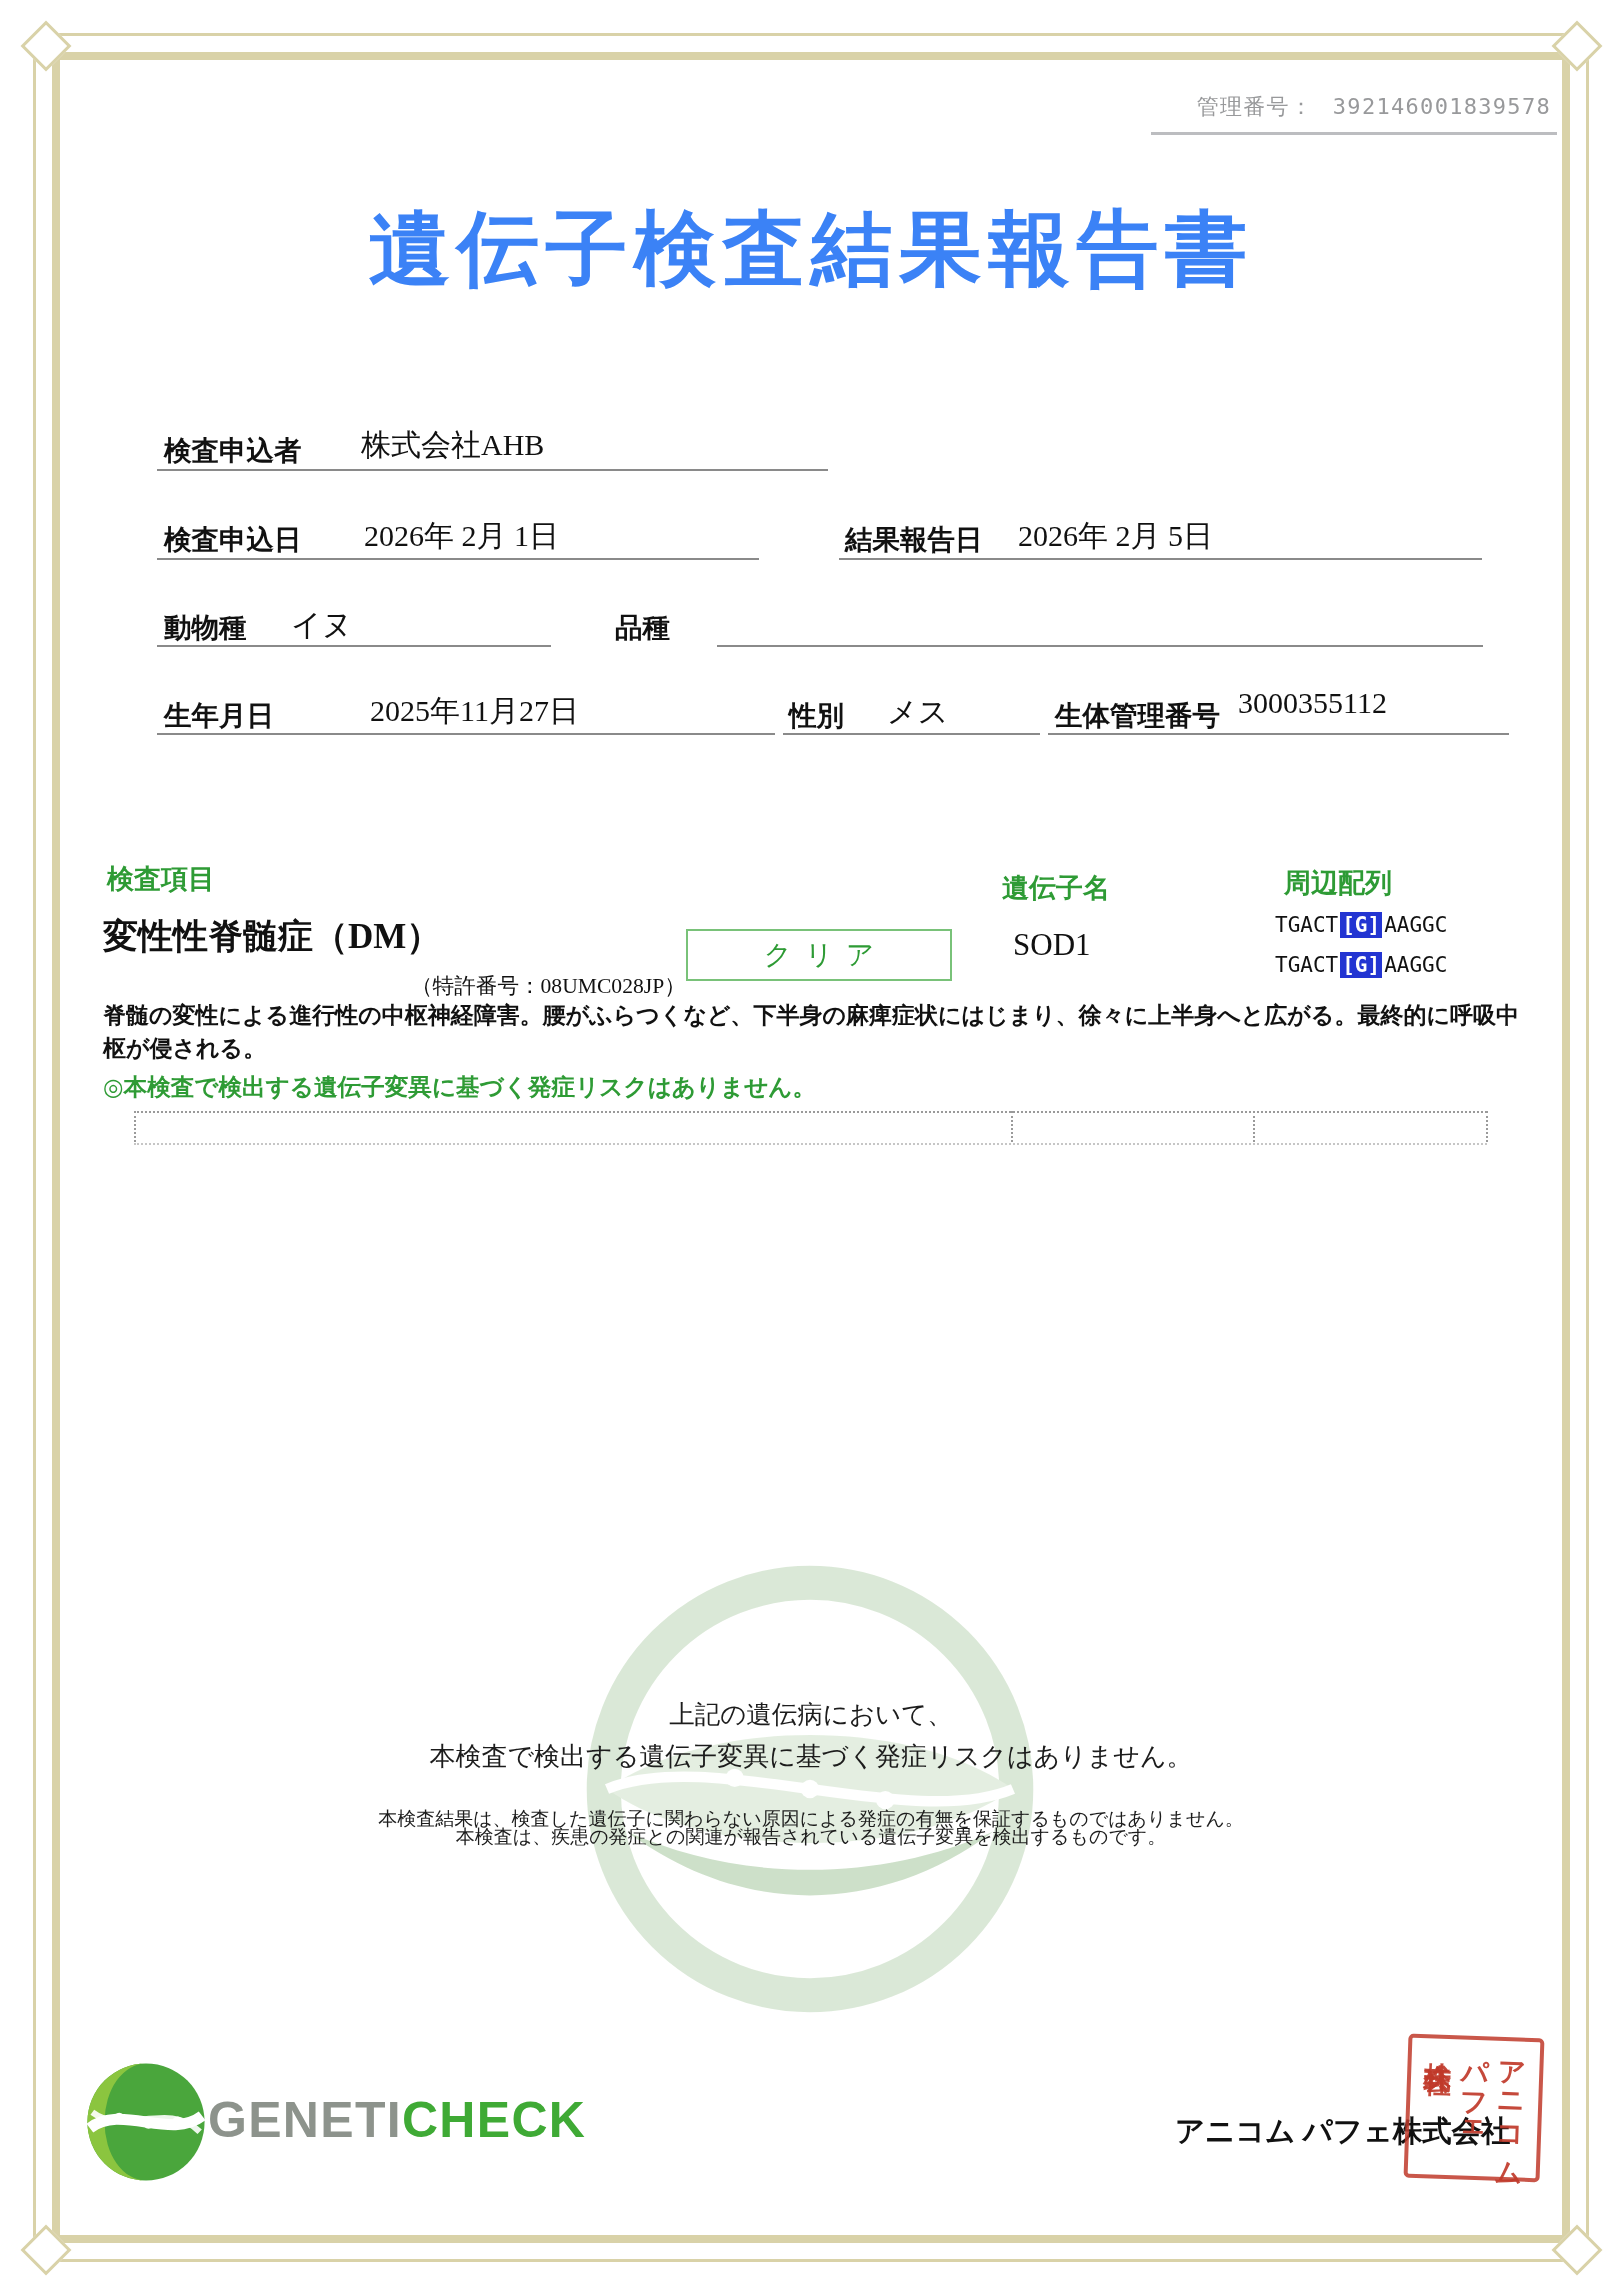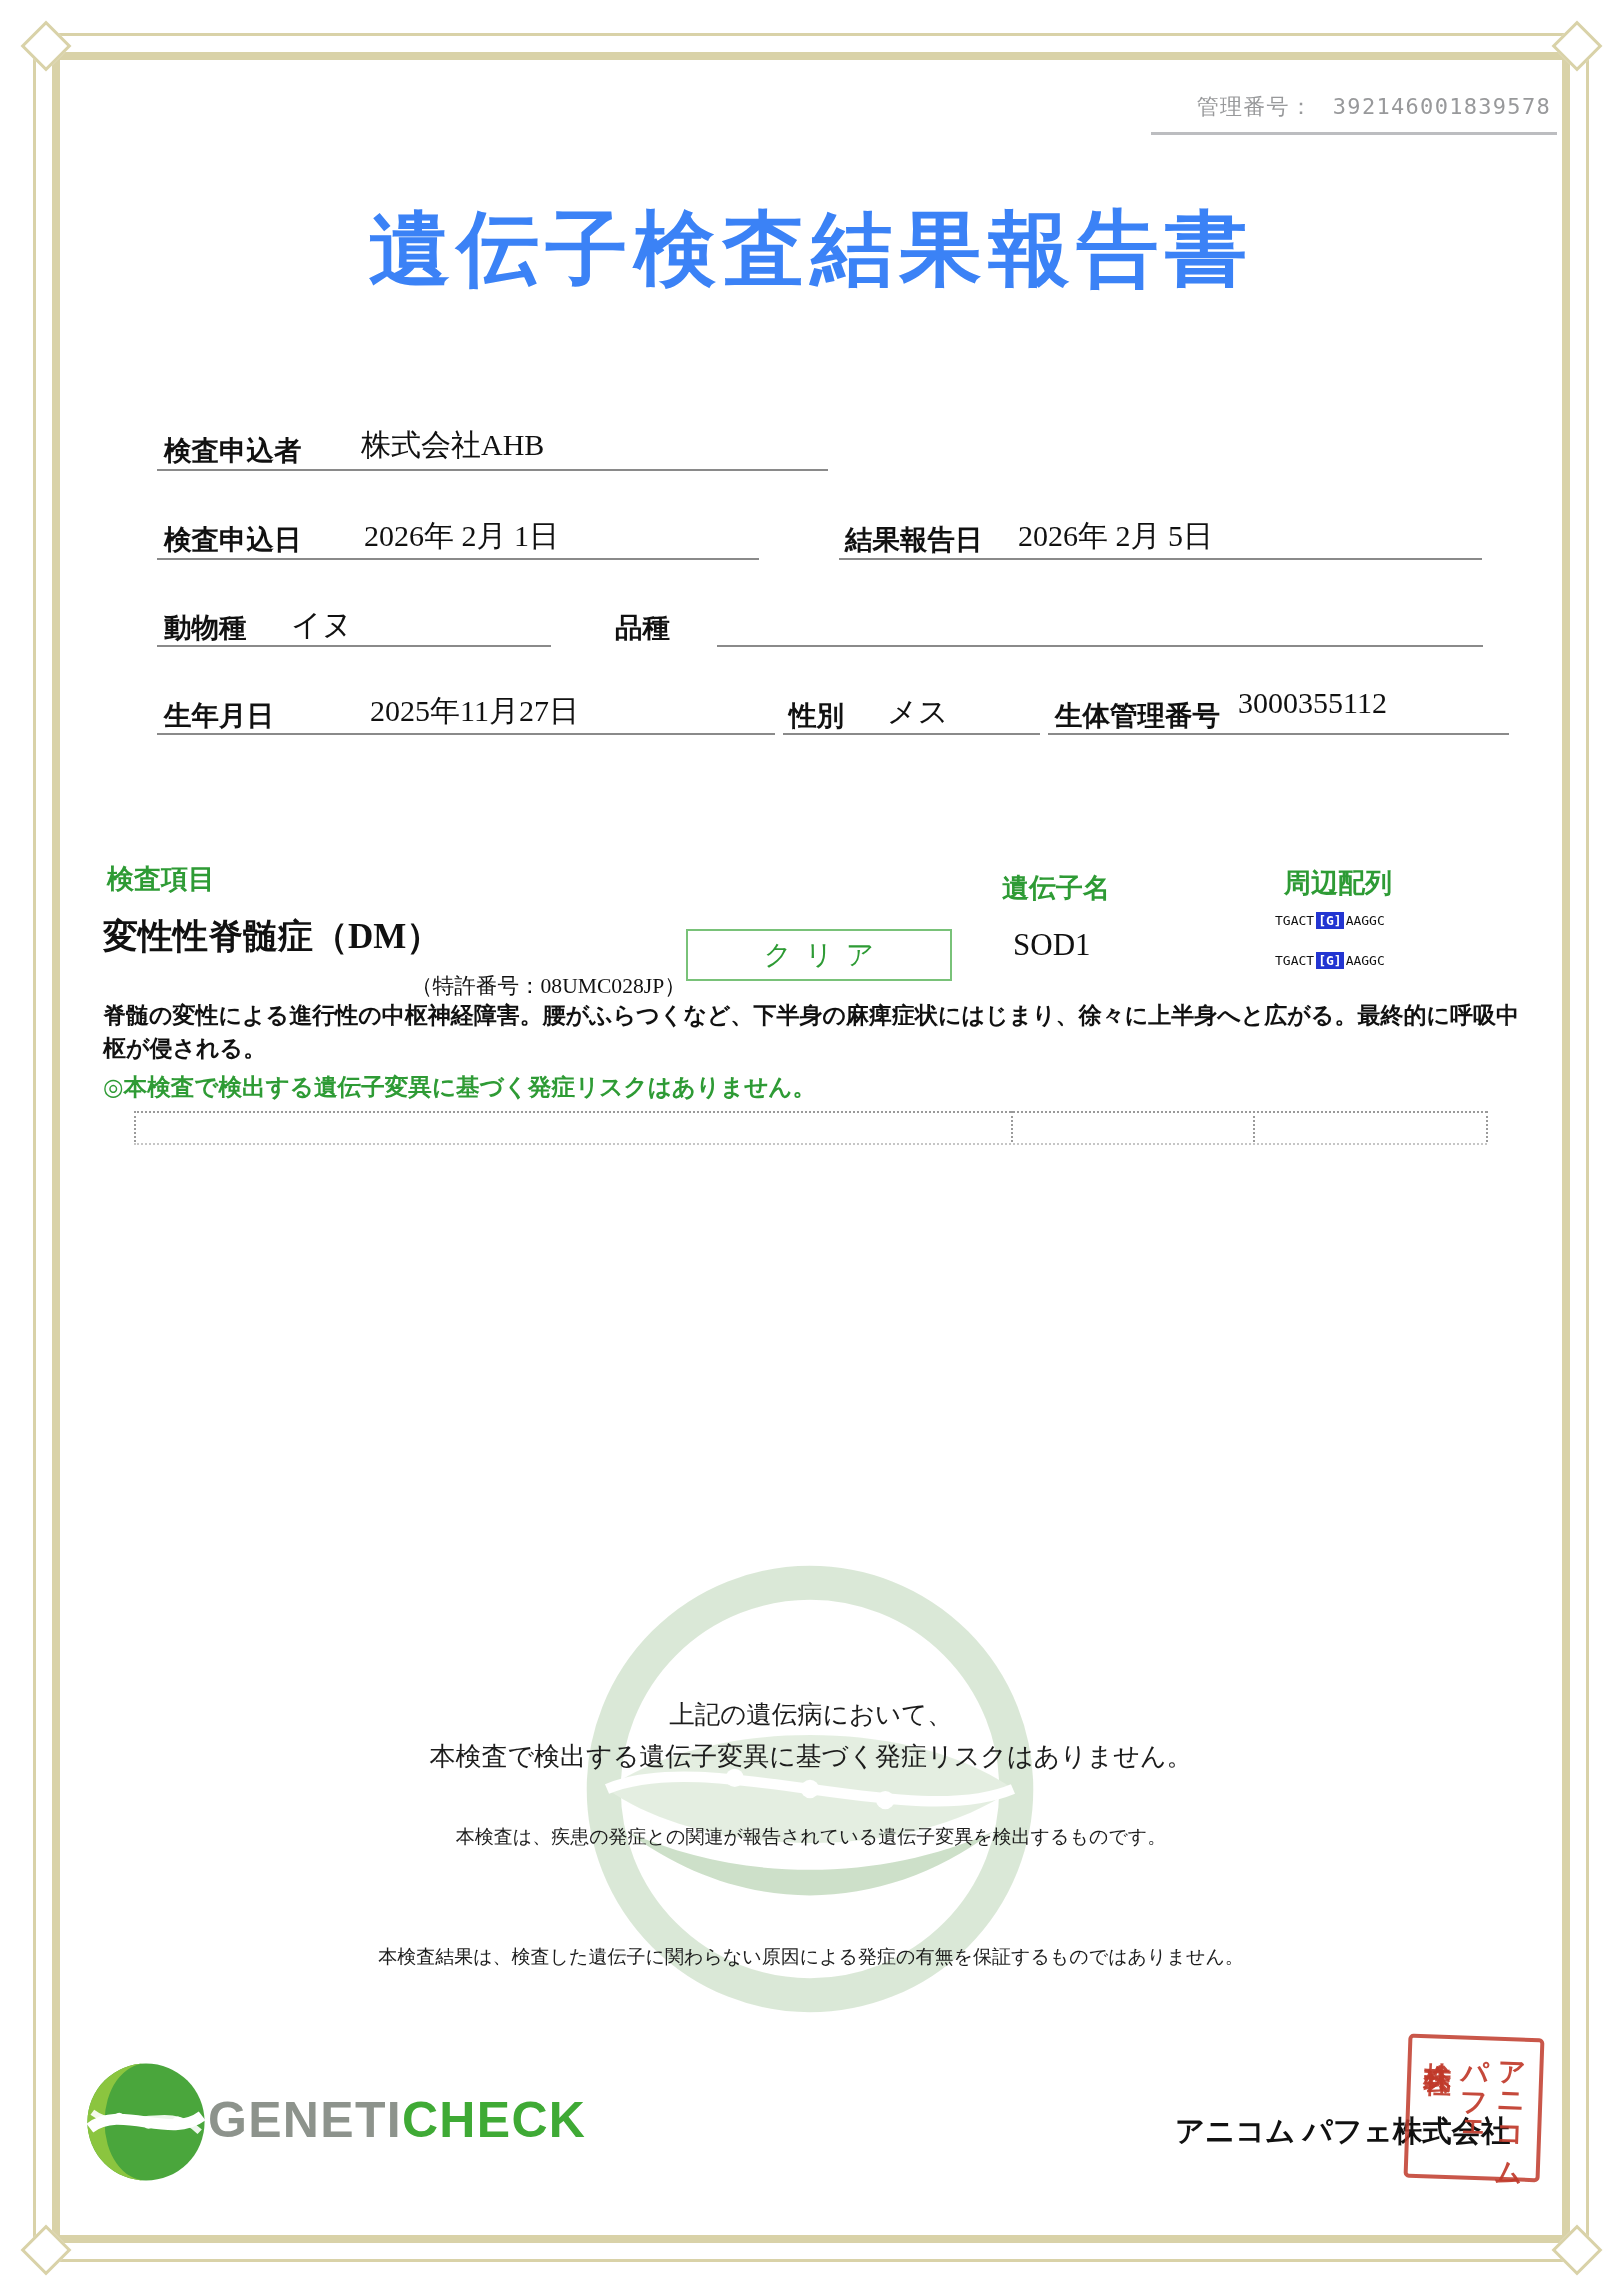--- a/index.html
+++ b/index.html
@@ -30,42 +30,42 @@
 
   
   .ghead{position:absolute;font-size:27px;font-weight:700;color:var(--accent-green,#2e9b35);white-space:nowrap;}
   .disease{position:absolute;left:103px;top:913px;font-size:35px;font-weight:700;white-space:nowrap;}
   .patent{position:absolute;left:411px;top:971px;font-size:21.6px;white-space:nowrap;}
   .clearbox{position:absolute;left:686px;top:929px;width:262px;height:48px;border:2px solid #79c279;
             display:flex;align-items:center;justify-content:center;}
   .clearbox span{color:var(--accent-green,#2e9b35);font-size:27.5px;letter-spacing:13px;text-indent:13px;}
   .gene{position:absolute;left:1013px;top:927px;font-size:31px;white-space:nowrap;}
   .seq{position:absolute;left:1275px;font-family:"DejaVu Sans Mono","Liberation Mono",monospace;
-       font-size:13px;white-space:nowrap;color:#111;}
+       font-size:21px;white-space:nowrap;color:#111;}
   .seq.s1{top:913px}.seq.s2{top:953px}
   .seq .allele{background:var(--seq-blue,#2335d2);color:#fff;padding:0.7px 2px;margin:0 2px;font-weight:700;}
   .desc{position:absolute;left:103px;top:1000px;width:1430px;font-size:23px;font-weight:700;line-height:1.42;}
   .risknote{position:absolute;left:103px;top:1071px;font-size:23.6px;font-weight:700;color:var(--accent-green,#2e9b35);}
 
   .dot-h{position:absolute;border-top:2px dotted #9a9a9a;height:0;}
   .dot-h.top{left:134px;top:1111px;width:1353px;}
   .dot-h.bottom{left:134px;top:1143px;width:1353px;border-color:#c6c6c6;}
   .dot-v{position:absolute;border-left:2px dotted #9a9a9a;width:0;height:31px;top:1111px;}
   .dot-v.v1{left:134px}.dot-v.v2{left:1011px}.dot-v.v3{left:1253px}.dot-v.v4{left:1486px}
 
   
   .watermark{position:absolute;left:571px;top:1550px;width:478px;height:478px;pointer-events:none;}
 
   
   .sum{position:absolute;left:0;width:100%;text-align:center;
        font-family:"Liberation Sans","DejaVu Sans",sans-serif;color:#1c1c1c;}
   .sum.l1{top:1697px;font-size:25.5px;}
   .sum.l2{top:1739px;font-size:26px;}
   .sum.n1{top:1824px;font-size:19px;}
-  .sum.n2{top:1944px;font-size:19px;}
+  .sum.n2{top:1806px;font-size:19px;}
 
   
   .logo{position:absolute;left:85px;top:2061px;width:122px;height:122px;}
   .brand{position:absolute;left:208px;top:2091px;font-family:"Liberation Sans","DejaVu Sans",sans-serif;
          font-size:50px;font-weight:600;letter-spacing:1.3px;white-space:nowrap;}
   .brand .g1{color:var(--brand-gray,#8d938c);}
   .brand .g2{color:var(--brand-green,#3faa35);}
   .company{position:absolute;left:1175px;top:2112px;font-size:29.4px;font-weight:700;white-space:nowrap;}
   .stamp{position:absolute;left:1406px;top:2036px;width:128px;height:136px;
          border:4.6px solid rgba(192,58,42,.85);border-radius:5.2px;transform:rotate(2deg);

